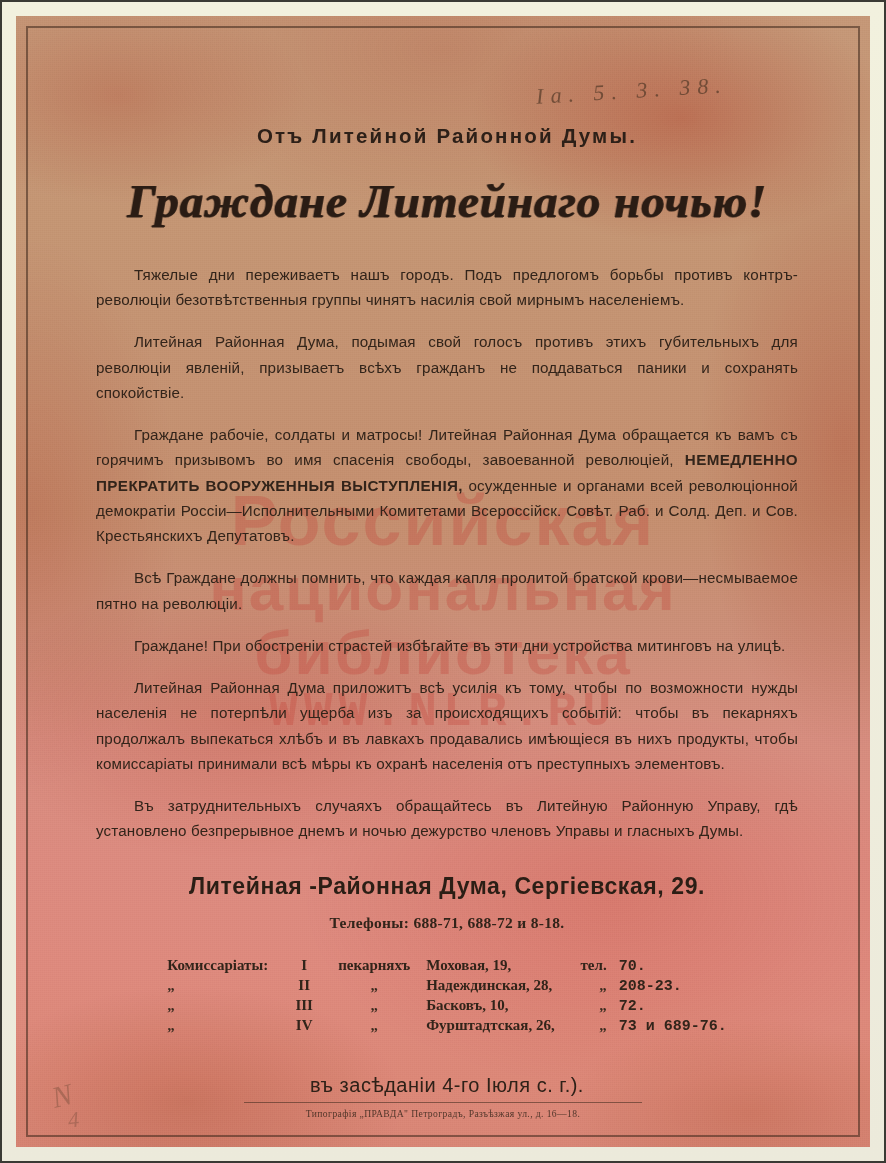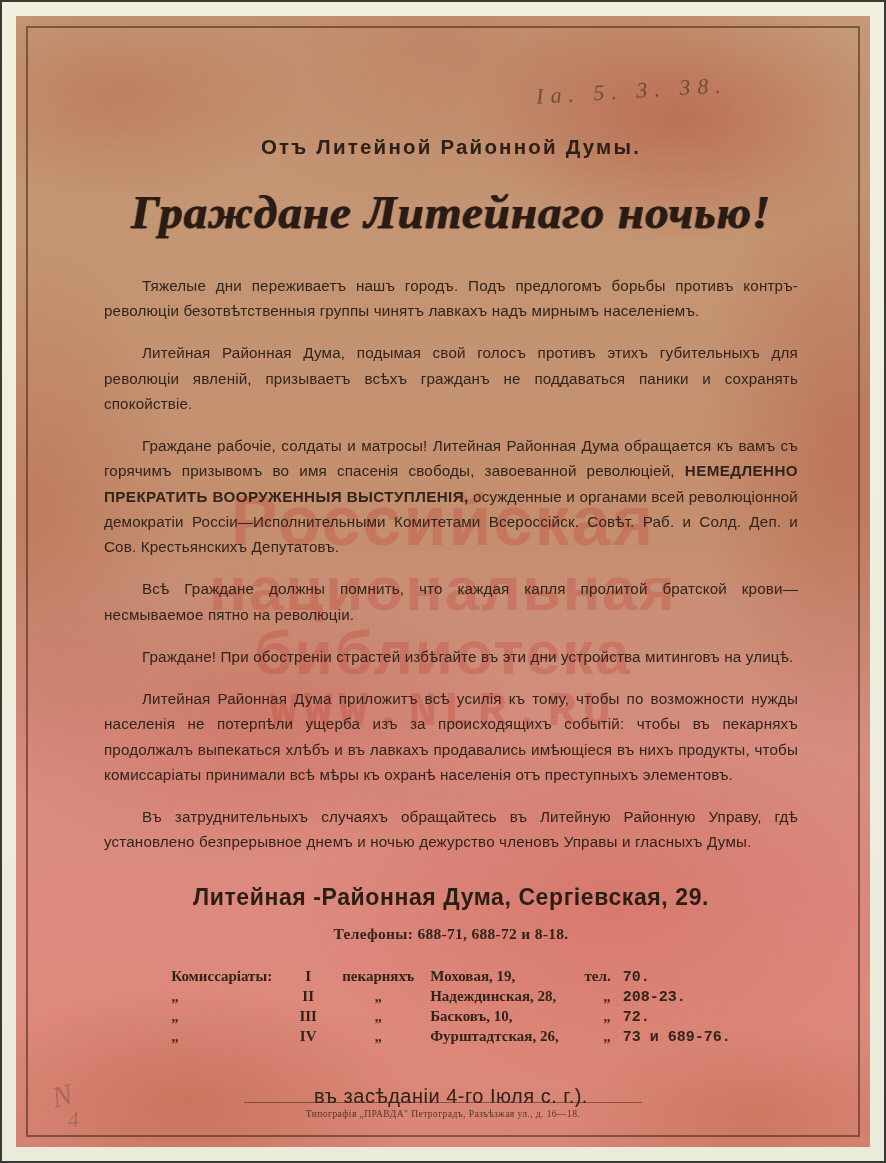--- a/index.html
+++ b/index.html
@@ -106,22 +106,22 @@
     line-height: 1.02;
   }
   #watermark .wm1 { font-size: 70px; }
   #watermark .wm2 { font-size: 62px; }
   #watermark .wm3 { font-size: 62px; }
   #watermark .wm4 { font-size: 48px; letter-spacing: 6px; margin-top: 4px; font-family: Liberation Mono, monospace; }
 
   
   #content {
     position: absolute;
-    left: 16px; right: 0; top: 0;
-    padding: 11px 72px;
+    left: 8px; right: 0; top: 0;
+    padding: 0 72px;
     box-sizing: border-box;
     color: #31241b;
   }
 
   .pencil-note {
     position: absolute;
     left: 520px;
     top: 62px;
     font-family: "Liberation Serif", serif;
     font-style: italic;
@@ -292,21 +292,21 @@
 
     <div class="pencil-note">Iа. 5. 3. 38.</div>
 
     <div id="content">
 
       <div class="kicker">Отъ Литейной Районной Думы.</div>
 
       <h1 class="headline">Граждане Литейнаго ночью!</h1>
 
       <div class="body-block">
-        <p class="para" id="para-host-0"><span>Тяжелые дни переживаетъ нашъ городъ. Подъ предлогомъ борьбы противъ контръ-революціи безотвѣтственныя группы чинятъ лавкахъ надъ мирнымъ населеніемъ.</span></p>
+        <p class="para" id="para-host-0"><span>Тяжелые дни переживаетъ нашъ городъ. Подъ предлогомъ борьбы противъ контръ-революціи безотвѣтственныя группы чинятъ насилія свой мирнымъ населеніемъ.</span></p>
         <p class="para" id="para-host-1"><span>Литейная Районная Дума, подымая свой голосъ противъ этихъ губительныхъ для революціи явленій, призываетъ всѣхъ гражданъ не поддаваться паники и сохранять спокойствіе.</span></p>
         <p class="para" id="para-host-2"><span>Граждане рабочіе, солдаты и матросы! Литейная Районная Дума обращается къ вамъ съ горячимъ призывомъ во имя спасенія свободы, завоеванной революціей, </span><span class="shout">НЕМЕДЛЕННО ПРЕКРАТИТЬ ВООРУЖЕННЫЯ ВЫСТУПЛЕНІЯ,</span><span> осужденные и органами всей революціонной демократіи Россіи—Исполнительными Комитетами Всероссійск. Совѣт. Раб. и Солд. Деп. и Сов. Крестьянскихъ Депутатовъ.</span></p>
         <p class="para" id="para-host-3"><span>Всѣ Граждане должны помнить, что каждая капля пролитой братской крови—несмываемое пятно на революціи.</span></p>
         <p class="para" id="para-host-4"><span>Граждане! При обостреніи страстей избѣгайте въ эти дни устройства митинговъ на улицѣ.</span></p>
         <p class="para" id="para-host-5"><span>Литейная Районная Дума приложитъ всѣ усилія къ тому, чтобы по возможности нужды населенія не потерпѣли ущерба изъ за происходящихъ событій: чтобы въ пекарняхъ продолжалъ выпекаться хлѣбъ и въ лавкахъ продавались имѣющіеся въ нихъ продукты, чтобы комиссаріаты принимали всѣ мѣры къ охранѣ населенія отъ преступныхъ элементовъ.</span></p>
         <p class="para" id="para-host-6"><span>Въ затруднительныхъ случаяхъ обращайтесь въ Литейную Районную Управу, гдѣ установлено безпрерывное днемъ и ночью дежурство членовъ Управы и гласныхъ Думы.</span></p>
       </div>
 
       <div class="address-line">Литейная -Районная Дума, Сергіевская, 29.</div>
 

